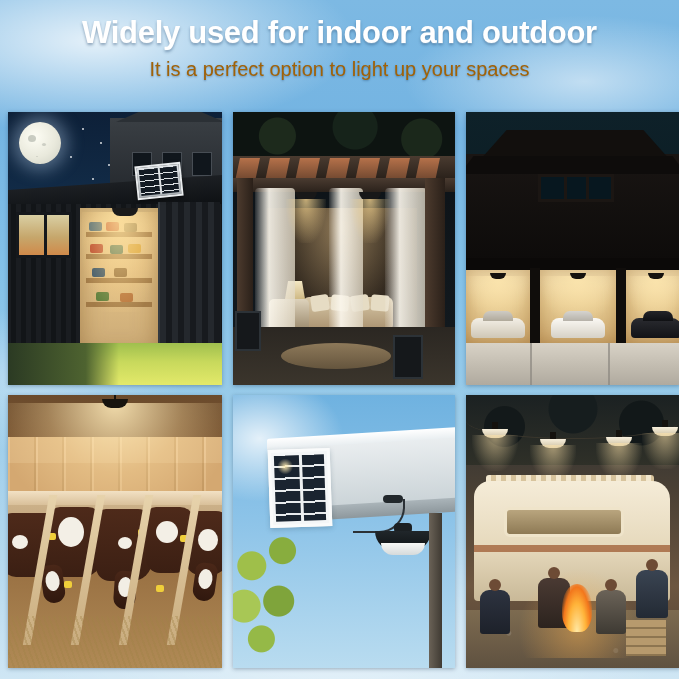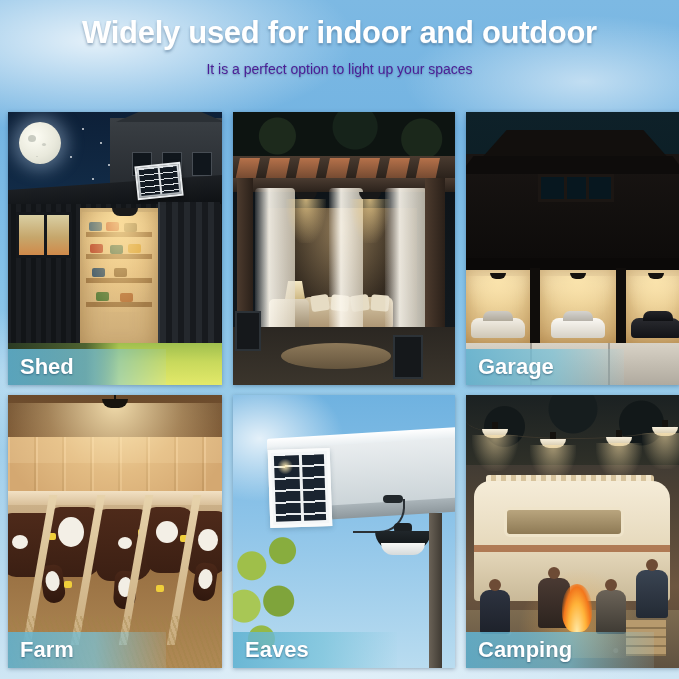--- a/index.html
+++ b/index.html
@@ -16,21 +16,21 @@
   }
 
   
   .header { position:absolute; top:0; left:0; width:679px; height:112px; text-align:center; }
   .title {
     font-size:31px; font-weight:bold; color:#ffffff; letter-spacing:-.3px;
     line-height:1; padding-top:17px;
     text-shadow:0 2px 3px rgba(30,70,110,.45), 0 1px 0 rgba(255,255,255,.25);
   }
   .subtitle {
-    font-size:14px; color:#4c1d95; line-height:25px; padding-top:9px;
+    font-size:20px; color:#a16207; line-height:25px; padding-top:9px;
     text-shadow:0 1px 2px rgba(30,70,110,.42);
   }
 
   
   .grid { position:absolute; left:8px; top:112px; width:664px; height:556px;
           display:grid; grid-template-columns:214px 222px 214px;
           grid-template-rows:273px 273px; column-gap:11px; row-gap:10px; }
   .tile { position:relative; overflow:hidden; background:#12181f;
           box-shadow:0 1px 4px rgba(20,50,80,.35); }
   .scene { position:absolute; inset:0; overflow:hidden; }
@@ -312,23 +312,20 @@
       <div class="shed-glow"></div>
       <div class="shed-lamp"></div>
       <div class="slide-door"></div>
       <div style="position:absolute;left:128px;top:52px;width:46px;height:34px;background:linear-gradient(180deg,#dfe3e6 0%,#aab0b5 100%);border:2px solid #e8ebed;transform:rotate(-6deg);box-shadow:0 2px 4px rgba(0,0,0,.5)">
         <div style="position:absolute;inset:2px;background:repeating-linear-gradient(180deg,#131b24 0px,#131b24 5px,#dde1e4 5px,#dde1e4 6px)"></div>
         <div style="position:absolute;left:50%;top:2px;width:2px;height:calc(100% - 4px);background:#dde1e4"></div>
       </div>
       <div class="shed-grass"></div>
       <div class="shed-grass-dark"></div>
     </div>
-    <div class="label-band">
-      <span class="label-text">Shed</span>
-    </div>
   </div>
 
   <div class="tile">
     <div class="scene">
       <div class="gz-sky"></div>
       <div class="gz-foliage"></div>
       <div class="gz-beam" style="top:44px"></div>
       <div class="gz-rafter" style="left:4px"></div>
         <div class="gz-rafter" style="left:34px"></div>
       <div class="gz-rafter" style="left:64px"></div>
@@ -383,23 +380,20 @@
         <div class="car" style="background:linear-gradient(180deg,#fbf9f4 0%,#d6d1c6 100%)"></div>
       </div>
       <div class="ga-pillar" style="left:150px"></div>
       <div class="bay" style="left:160px;width:60px">
         <div class="bay-glow"></div>
         <div class="bay-lamp"></div>
         <div class="car" style="background:linear-gradient(180deg,#2a2b30 0%,#121317 100%);width:50px"></div>
       </div>
       <div class="ga-drive"></div>
     </div>
-    <div class="label-band">
-      <span class="label-text">Garage</span>
-    </div>
   </div>
 
   <div class="tile">
     <div class="scene">
       <div class="fa-bg"></div>
       <div class="fa-bales"></div>
       <div class="fa-bales2"></div>
       <div class="fa-glow"></div>
       <div class="fa-lamp-stem"></div>
       <div class="fa-lamp"></div>
@@ -436,46 +430,40 @@
       <div class="ear-tag" style="left:172px;top:140px"></div>
       <div class="ear-tag" style="left:56px;top:186px"></div>
       <div class="ear-tag" style="left:148px;top:190px"></div>
 
       <div class="fa-rail" style="left:28px;top:100px"></div>
       <div class="fa-rail" style="left:76px;top:100px"></div>
       <div class="fa-rail" style="left:124px;top:100px"></div>
       <div class="fa-rail" style="left:172px;top:100px"></div>
       <div class="fa-floor"></div>
     </div>
-    <div class="label-band">
-      <span class="label-text">Farm</span>
-    </div>
   </div>
 
   <div class="tile">
     <div class="scene">
       <div class="ev-sky"></div>
       <div class="ev-eave-top"></div>
       <div class="ev-wall"></div>
       <div class="ev-soffit"></div>
       <div class="ev-panel">
         <div class="ev-cells"></div>
         <div class="ev-cellsplit"></div>
         <div class="ev-flare"></div>
       </div>
       <div class="ev-wire"></div>
       <div class="ev-mount"></div>
       <div class="ev-lamp-cap"></div>
       <div class="ev-lamp"></div>
       <div class="ev-lamp-in"></div>
       <div class="ev-post"></div>
       <div class="ev-tree"></div>
-    </div>
-    <div class="label-band">
-      <span class="label-text">Eaves</span>
     </div>
   </div>
 
   <div class="tile">
     <div class="scene">
       <div class="cp-sky"></div>
       <div class="cp-trees"></div>
       <div class="cp-wire"></div>
       <div class="str-lamp" style="left:16px;top:34px"></div>
       <div class="str-lamp" style="left:74px;top:44px"></div>
@@ -487,18 +475,15 @@
       <div class="cp-stripe"></div>
       <div class="cp-ground"></div>
       <div class="cp-fireglow"></div>
       <div class="person" style="left:14px;bottom:34px;width:30px;height:44px;background:linear-gradient(180deg,#2d3340 0%,#1d212a 100%)"></div>
       <div class="person" style="left:72px;bottom:40px;width:32px;height:50px;background:linear-gradient(180deg,#4a3a33 0%,#2c231e 100%)"></div>
       <div class="person" style="left:130px;bottom:34px;width:30px;height:44px;background:linear-gradient(180deg,#6b6358 0%,#3e3a33 100%)"></div>
       <div class="person" style="left:170px;bottom:50px;width:32px;height:48px;background:linear-gradient(180deg,#3a4452 0%,#232a34 100%)"></div>
       <div class="cp-fire"></div>
       <div class="cp-crate"></div>
     </div>
-    <div class="label-band wide">
-      <span class="label-text">Camping</span>
-    </div>
   </div>
 
 </div>
 
 </body></html>

